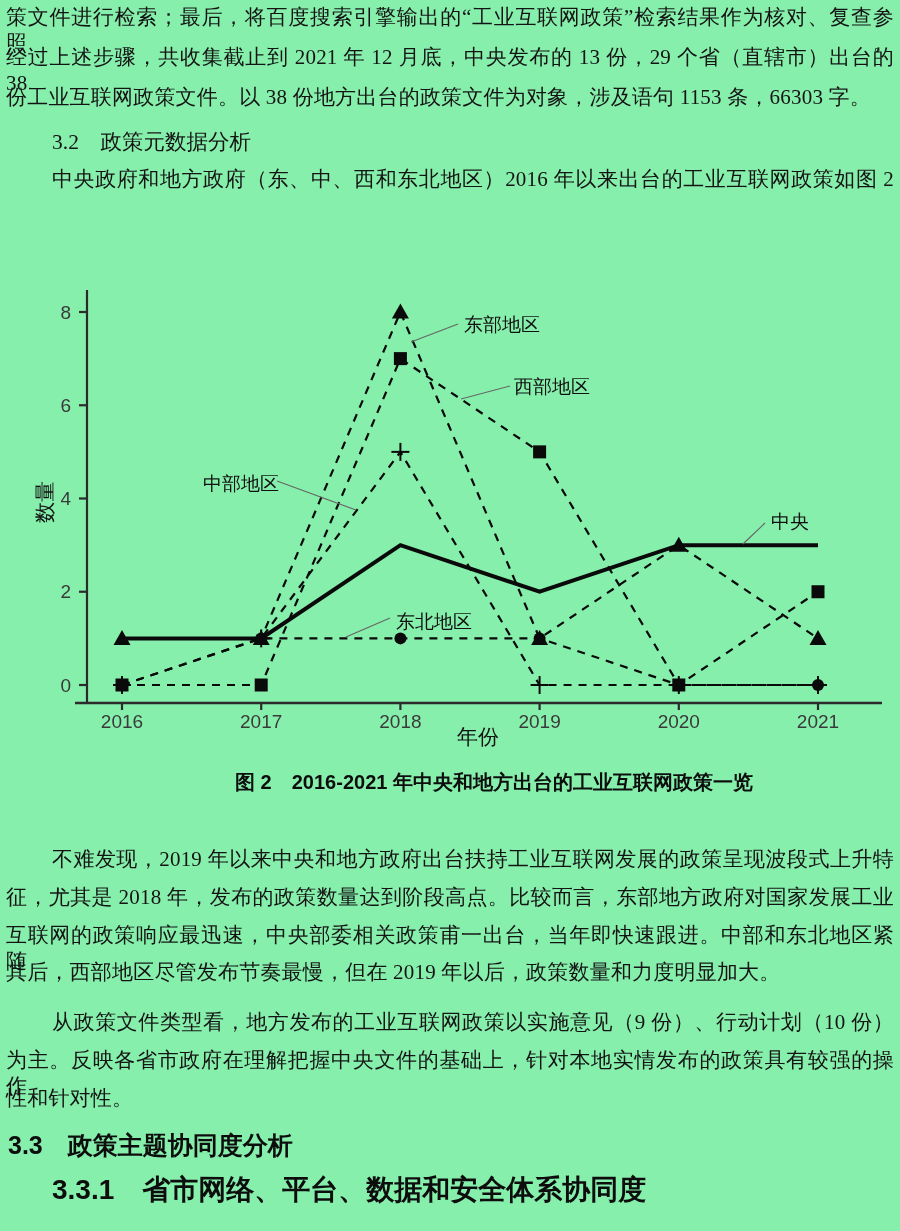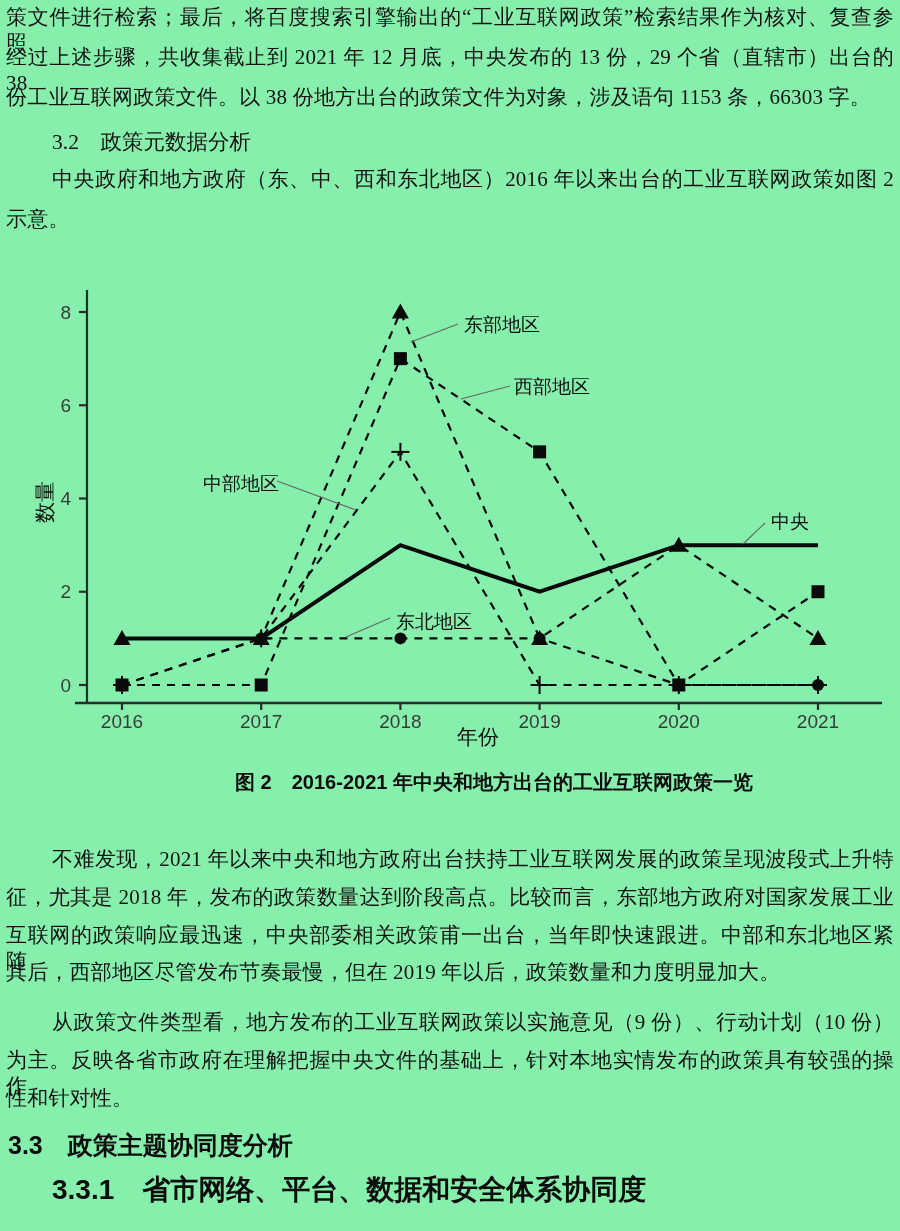--- a/index.html
+++ b/index.html
@@ -23,21 +23,20 @@
 
 <div id="page">
 
   <div class="bline just" style="top:4px">策文件进行检索；最后，将百度搜索引擎输出的“工业互联网政策”检索结果作为核对、复查参照。</div>
   <div class="bline just" style="top:44px">经过上述步骤，共收集截止到 2021 年 12 月底，中央发布的 13 份，29 个省（直辖市）出台的 38</div>
   <div class="bline" style="top:84px">份工业互联网政策文件。以 38 份地方出台的政策文件为对象，涉及语句 1153 条，66303 字。</div>
 
   <div class="h-serif" style="top:127px">3.2　政策元数据分析</div>
 
   <div class="bline just indent" style="top:166px">中央政府和地方政府（东、中、西和东北地区）2016 年以来出台的工业互联网政策如图 2</div>
-  <div class="bline" style="top:206px">示意。</div>
 
   <div id="figure">
     <svg id="chart-svg" width="900" height="470" viewBox="0 0 900 470">
         <line x1="87" y1="10" x2="87" y2="424" stroke="#2b2b2b" stroke-width="2.2"></line>
         <line x1="75" y1="423" x2="882" y2="423" stroke="#2b2b2b" stroke-width="2.6"></line>
         <line x1="79" y1="405" x2="87" y2="405" stroke="#2b2b2b" stroke-width="2.2"></line>
         <text x="71" y="411.5" text-anchor="end" class="tick">0</text>
         <line x1="79" y1="311.75" x2="87" y2="311.75" stroke="#2b2b2b" stroke-width="2.2"></line>
         <text x="71" y="318.25" text-anchor="end" class="tick">2</text>
         <line x1="79" y1="218.5" x2="87" y2="218.5" stroke="#2b2b2b" stroke-width="2.2"></line>
@@ -102,21 +101,21 @@
         <line x1="277" y1="201" x2="356" y2="230" stroke="#666" stroke-width="1.2"></line>
         <text x="203" y="210" class="anno">中部地区</text>
         <line x1="765" y1="243" x2="743" y2="264" stroke="#666" stroke-width="1.2"></line>
         <text x="771" y="248" class="anno">中央</text>
         <line x1="390" y1="338" x2="346" y2="357" stroke="#666" stroke-width="1.2"></line>
         <text x="396" y="348" class="anno">东北地区</text>
       </svg>
   </div>
   <div id="caption">图 2　2016-2021 年中央和地方出台的工业互联网政策一览</div>
 
-  <div class="bline just indent" style="top:846px">不难发现，2021 年以来中央和地方政府出台扶持工业互联网发展的政策呈现波段式上升特</div>
+  <div class="bline just indent" style="top:846px">不难发现，2019 年以来中央和地方政府出台扶持工业互联网发展的政策呈现波段式上升特</div>
   <div class="bline just" style="top:884px">征，尤其是 2018 年，发布的政策数量达到阶段高点。比较而言，东部地方政府对国家发展工业</div>
   <div class="bline just" style="top:922px">互联网的政策响应最迅速，中央部委相关政策甫一出台，当年即快速跟进。中部和东北地区紧随</div>
   <div class="bline" style="top:959px">其后，西部地区尽管发布节奏最慢，但在 2019 年以后，政策数量和力度明显加大。</div>
 
   <div class="bline just indent" style="top:1009px">从政策文件类型看，地方发布的工业互联网政策以实施意见（9 份）、行动计划（10 份）</div>
   <div class="bline" style="top:1085px">性和针对性。</div>
   <div class="bline just" style="top:1047px">为主。反映各省市政府在理解把握中央文件的基础上，针对本地实情发布的政策具有较强的操作</div>
 
   <div class="h-sans" style="left:8px;top:1129px;font-size:25px">3.3　政策主题协同度分析</div>
   <div class="h-sans" style="left:52px;top:1171px;font-size:28px">3.3.1　省市网络、平台、数据和安全体系协同度</div>

